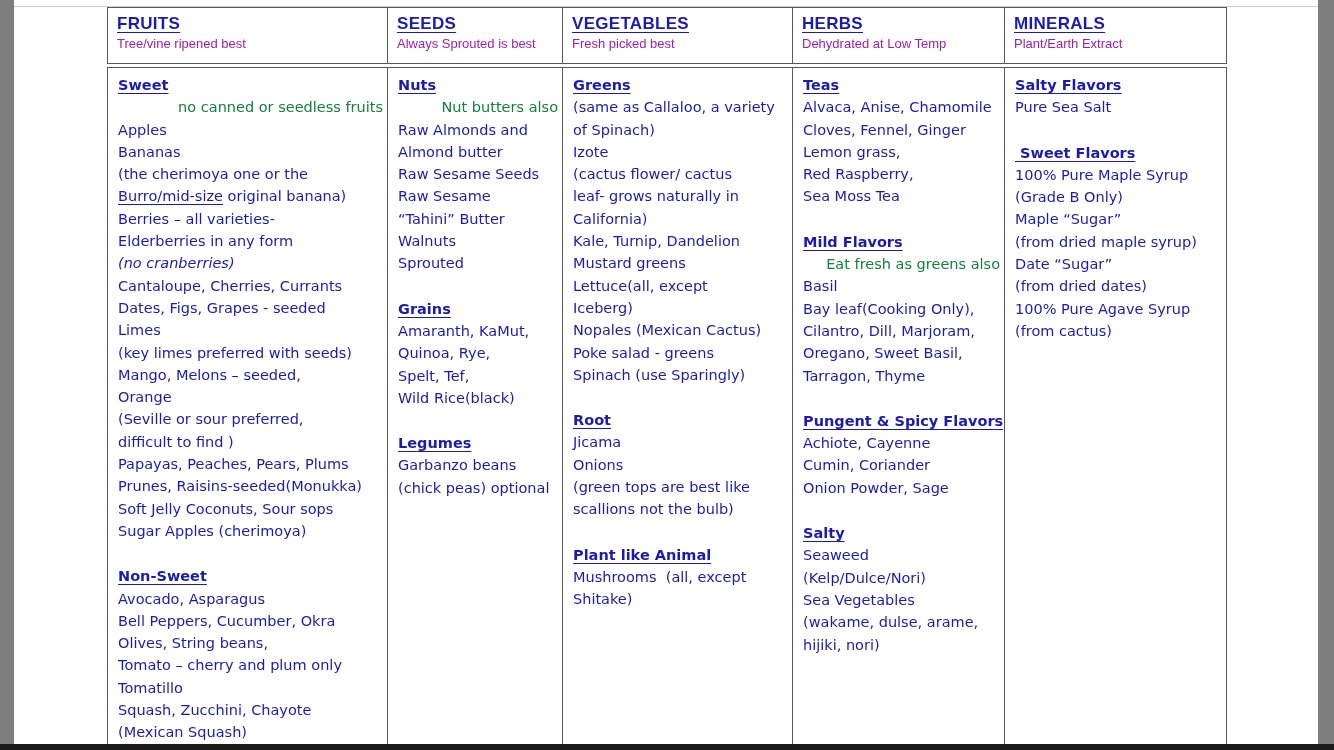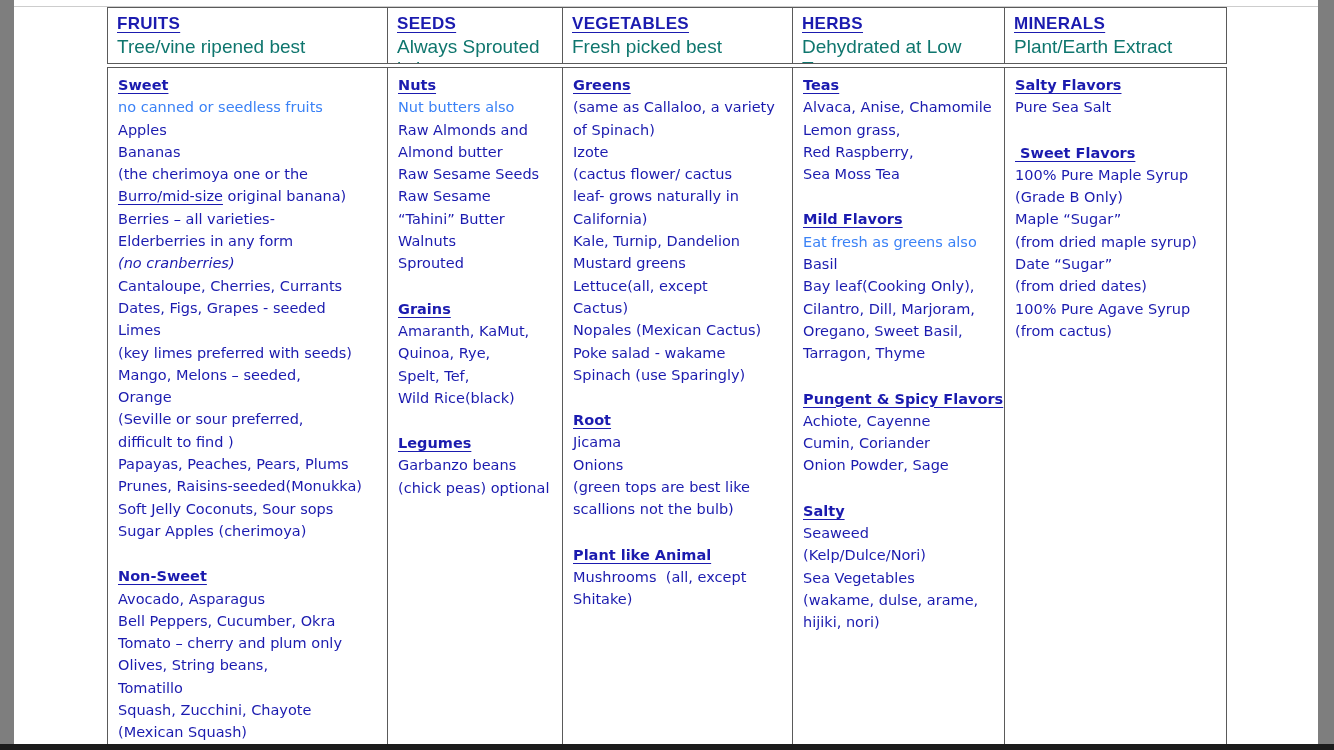--- a/index.html
+++ b/index.html
@@ -11,24 +11,24 @@
   .top-line{position:absolute;left:14px;top:6px;width:1304px;height:1px;background:#cdcdcd;}
   .sheet{position:absolute;left:107px;top:7px;width:1120px;}
   .row{display:grid;grid-template-columns:281px 175px 230px 212px 222px;}
   .row>div{box-sizing:border-box;border:1px solid #5a5a5a;border-left:none;background:#fff;}
   .row>div:first-child{border-left:1px solid #5a5a5a;}
   .header-row>div{height:57px;padding:6px 4px 0 9px;overflow:hidden;}
   .body-row{margin-top:3px;}
   .body-row>div{border-bottom:none;height:696px;padding:6px 4px 0 10px;overflow:hidden;}
   .htitle{font-family:"Liberation Sans",sans-serif;font-weight:bold;font-size:17px;
           color:#1b1baf;text-decoration:underline;text-underline-offset:3px;letter-spacing:.3px;}
-  .hsub{font-family:"Liberation Sans",sans-serif;font-size:19px;color:#0f766e;margin-top:2px;}
+  .hsub{font-family:"Liberation Sans",sans-serif;font-size:13px;color:#a21caf;margin-top:2px;}
   .heading,.line{line-height:22.3px;white-space:pre;font-size:14.5px;color:#1b1baf;}
   .heading{font-weight:bold;text-decoration:underline;text-underline-offset:3px;}
-  .red{color:#3b82f6;}
+  .red{color:#15803d;text-align:right;}
   .italic{font-style:italic;}
   .u{text-decoration:underline;text-underline-offset:3px;}
   .section{margin-top:23px;}
   .section:first-child{margin-top:0;}
 </style>
 </head>
 <body>
 
 <div class="page">
   <div class="bar-left"></div>
@@ -84,22 +84,22 @@
           <div class="line">difficult to find )</div>
           <div class="line">Papayas, Peaches, Pears, Plums</div>
           <div class="line">Prunes, Raisins-seeded(Monukka)</div>
           <div class="line">Soft Jelly Coconuts, Sour sops</div>
           <div class="line">Sugar Apples (cherimoya)</div>
         </div>
         <div class="section">
           <div class="heading">Non-Sweet</div>
           <div class="line">Avocado, Asparagus</div>
           <div class="line">Bell Peppers, Cucumber, Okra</div>
+          <div class="line">Olives, String beans,</div>
           <div class="line">Tomato – cherry and plum only</div>
-          <div class="line">Olives, String beans,</div>
           <div class="line">Tomatillo</div>
           <div class="line">Squash, Zucchini, Chayote</div>
           <div class="line">(Mexican Squash)</div>
         </div>
       </div>
 
       <div>
         <div class="section">
           <div class="heading">Nuts</div>
           <div class="line red">Nut butters also</div>
@@ -130,43 +130,44 @@
           <div class="heading">Greens</div>
           <div class="line">(same as Callaloo, a variety</div>
           <div class="line">of Spinach)</div>
           <div class="line">Izote</div>
           <div class="line">(cactus flower/ cactus</div>
           <div class="line">leaf- grows naturally in</div>
           <div class="line">California)</div>
           <div class="line">Kale, Turnip, Dandelion</div>
           <div class="line">Mustard greens</div>
           <div class="line">Lettuce(all, except</div>
-          <div class="line">Cactus)</div>
+          <div class="line">Iceberg)</div>
           <div class="line">Nopales (Mexican Cactus)</div>
-          <div class="line">Poke salad - wakame</div>
+          <div class="line">Poke salad - greens</div>
           <div class="line">Spinach (use Sparingly)</div>
         </div>
         <div class="section">
           <div class="heading">Root</div>
           <div class="line">Jicama</div>
           <div class="line">Onions</div>
           <div class="line">(green tops are best like</div>
           <div class="line">scallions not the bulb)</div>
         </div>
         <div class="section">
           <div class="heading">Plant like Animal</div>
           <div class="line">Mushrooms  (all, except</div>
           <div class="line">Shitake)</div>
         </div>
       </div>
 
       <div>
         <div class="section">
           <div class="heading">Teas</div>
           <div class="line">Alvaca, Anise, Chamomile</div>
+          <div class="line">Cloves, Fennel, Ginger</div>
           <div class="line">Lemon grass,</div>
           <div class="line">Red Raspberry,</div>
           <div class="line">Sea Moss Tea</div>
         </div>
         <div class="section">
           <div class="heading">Mild Flavors</div>
           <div class="line red">Eat fresh as greens also</div>
           <div class="line">Basil</div>
           <div class="line">Bay leaf(Cooking Only),</div>
           <div class="line">Cilantro, Dill, Marjoram,</div>

